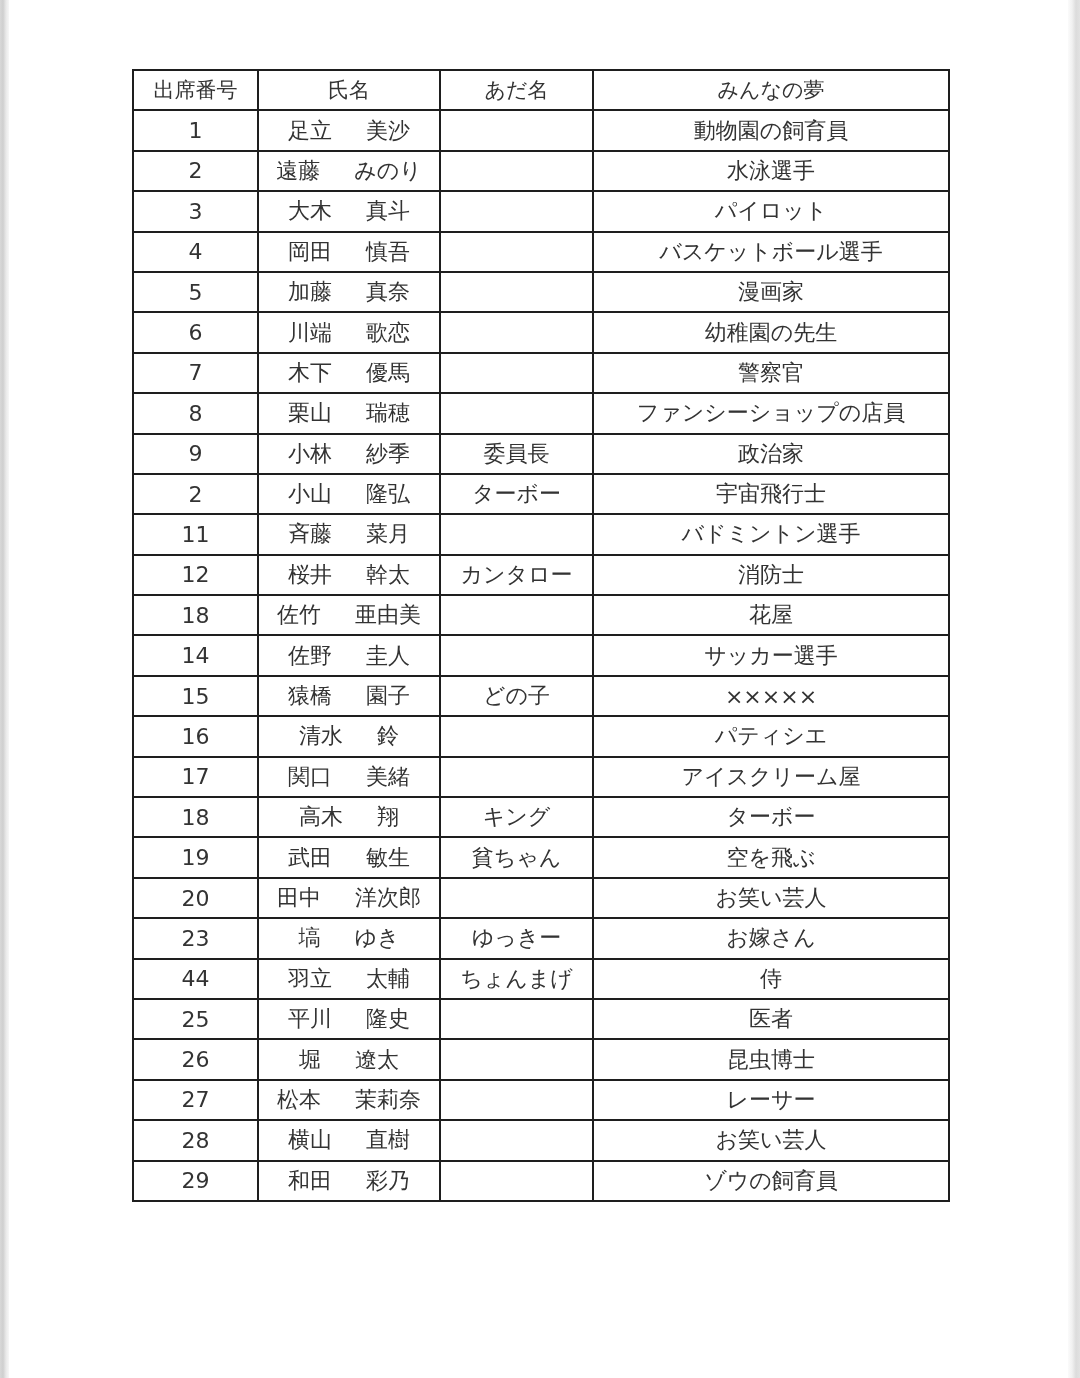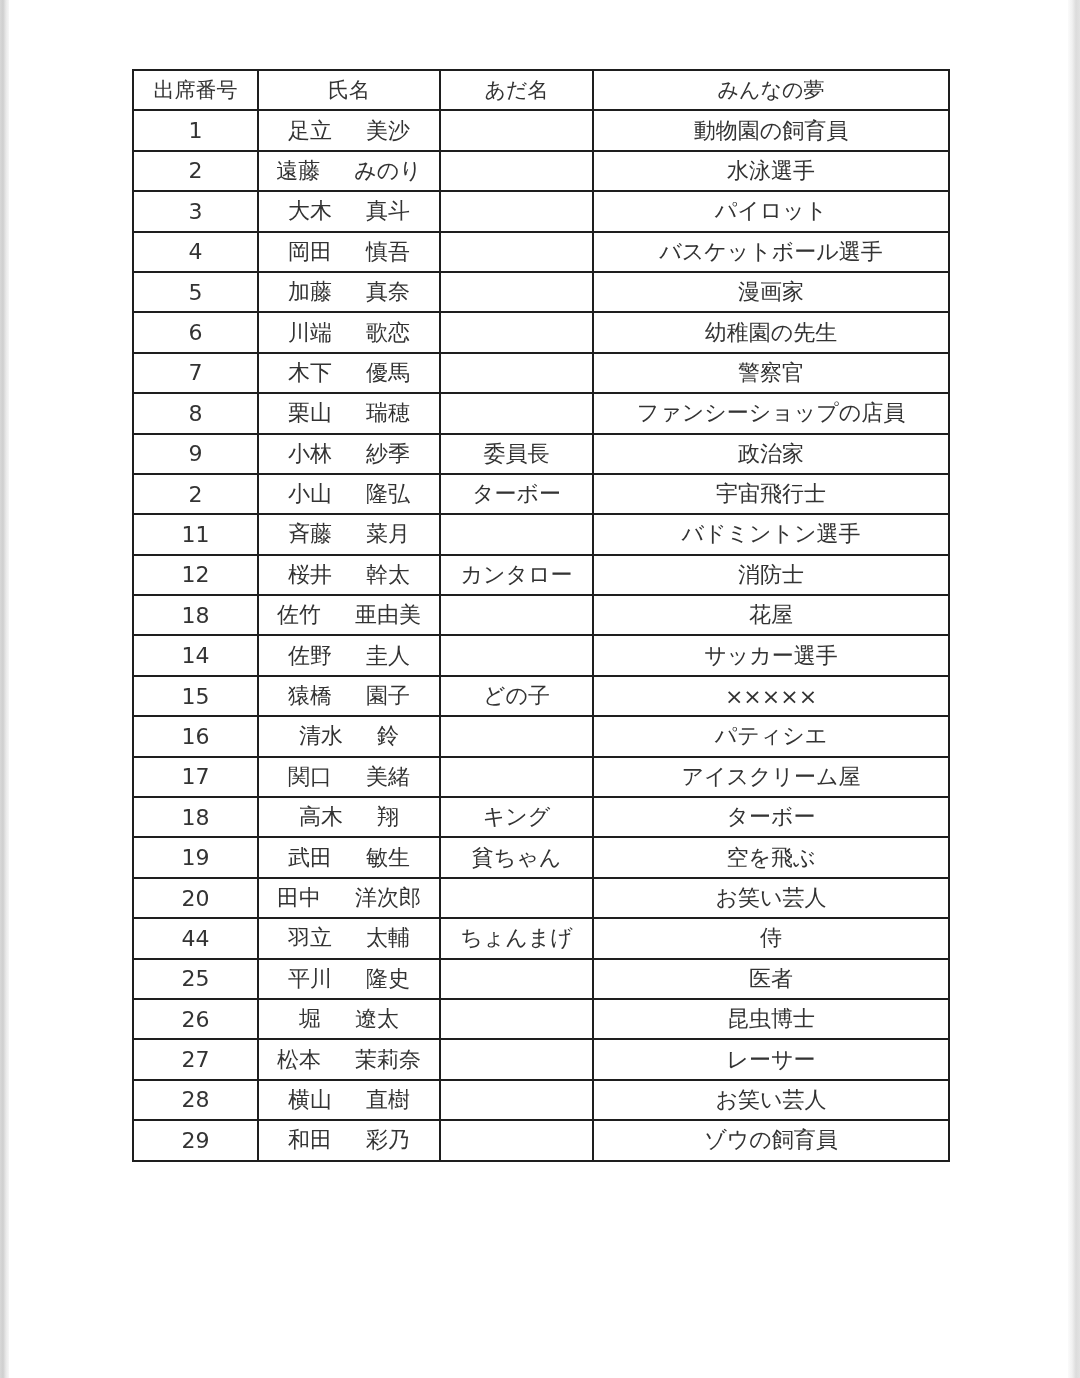--- a/index.html
+++ b/index.html
@@ -205,20 +205,26 @@
         <td>貧ちゃん</td>
         <td>空を飛ぶ</td>
       </tr>
       <tr>
         <td>20</td>
         <td class="name-cell"><span>田中</span><span class="gap"></span><span>洋次郎</span></td>
         <td></td>
         <td>お笑い芸人</td>
       </tr>
       <tr>
+        <td>23</td>
+        <td class="name-cell"><span>塙</span><span class="gap"></span><span>ゆき</span></td>
+        <td>ゆっきー</td>
+        <td>お嫁さん</td>
+      </tr>
+      <tr>
         <td>44</td>
         <td class="name-cell"><span>羽立</span><span class="gap"></span><span>太輔</span></td>
         <td>ちょんまげ</td>
         <td>侍</td>
       </tr>
       <tr>
         <td>25</td>
         <td class="name-cell"><span>平川</span><span class="gap"></span><span>隆史</span></td>
         <td></td>
         <td>医者</td>

